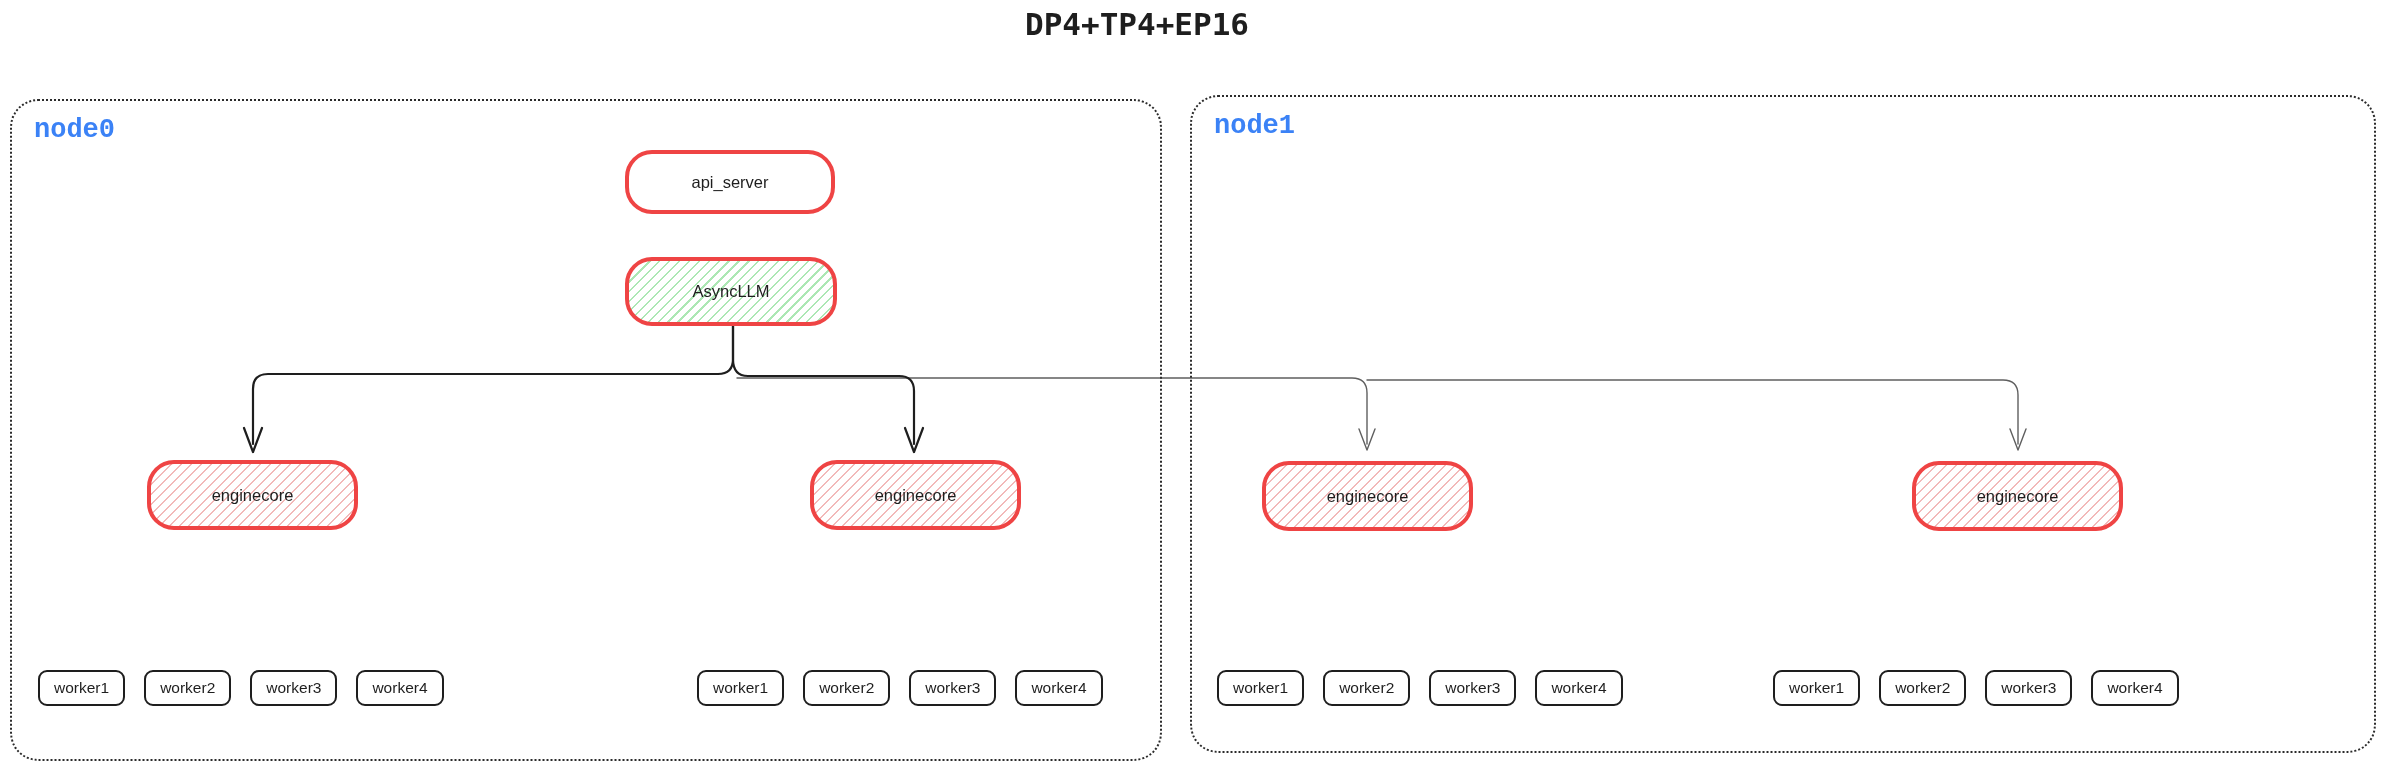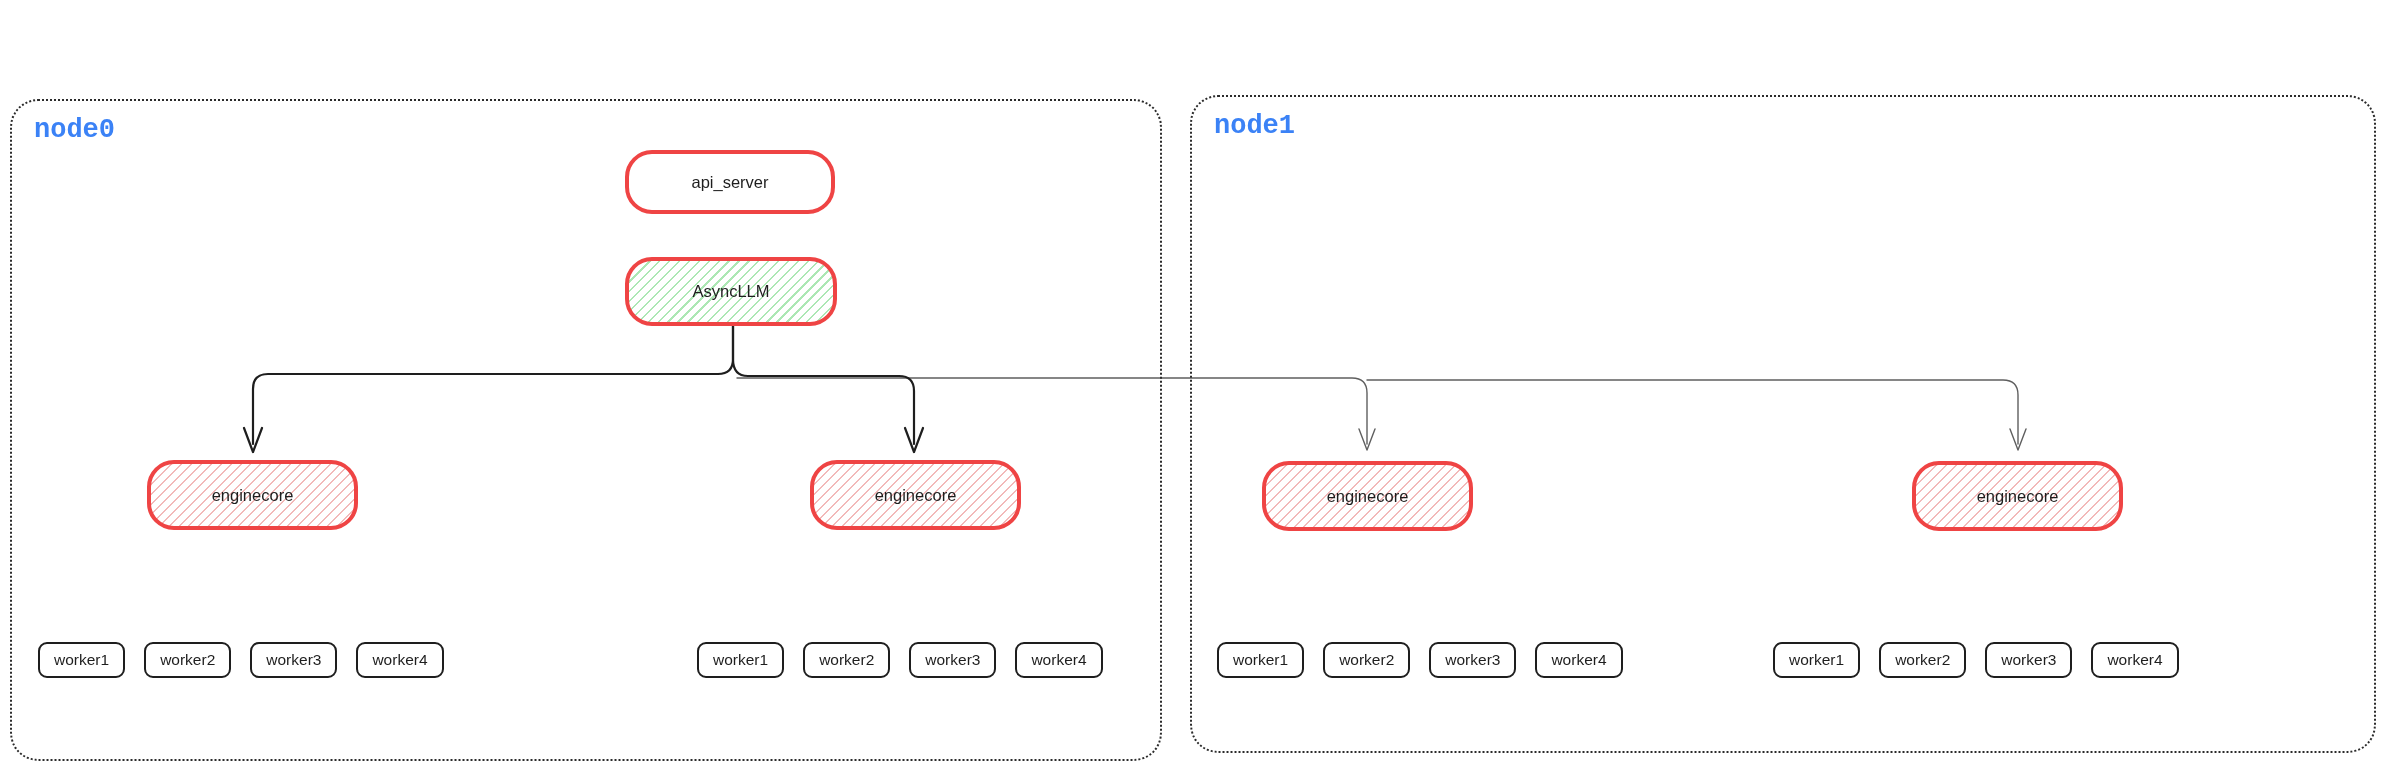--- a/index.html
+++ b/index.html
@@ -54,21 +54,21 @@
     text-align: right;
   }
   #api-server   { left:625px; top:150px; width:210px; height:64px; }
   #asyncllm     { left:625px; top:219px; width:212px; height:69px; }
   #enginecore-0 { left:147px;  top:460px; width:211px; height:70px; }
   #enginecore-1 { left:810px;  top:460px; width:211px; height:70px; }
   #enginecore-2 { left:1262px; top:461px; width:211px; height:70px; }
   #enginecore-3 { left:1912px; top:461px; width:211px; height:70px; }
 
   .worker-row {
-    position:absolute; top:642px;
+    position:absolute; top:670px;
     display:flex; gap:19px;
   }
   #worker-row-0 { left:38px; }
   #worker-row-1 { left:697px; }
   #worker-row-2 { left:1217px; }
   #worker-row-3 { left:1773px; }
   .worker {
     height:36px;
     padding:0 14px;
     border:2px solid #1e1e1e;
@@ -81,20 +81,21 @@
   svg.connectors {
     position:absolute; left:0; top:0;
     pointer-events:none;
   }
 </style>
 </head>
 <body>
 
 <div class="canvas">
 
+  <div class="diagram-title">DP4+TP4+EP16</div>
 
   <svg class="connectors" width="2383" height="773" viewBox="0 0 2383 773">
 
     <g stroke="#5f5f5f" stroke-width="1.4" fill="none" stroke-linecap="round" stroke-linejoin="round">
       <path d="M 737 378 H 1352 Q 1367 378 1367 393 V 444"></path>
       <path d="M 1359 429 L 1367 450 L 1375 429"></path>
       <path d="M 1367 380 H 2003 Q 2018 380 2018 395 V 444"></path>
       <path d="M 2010 429 L 2018 450 L 2026 429"></path>
     </g>
 

